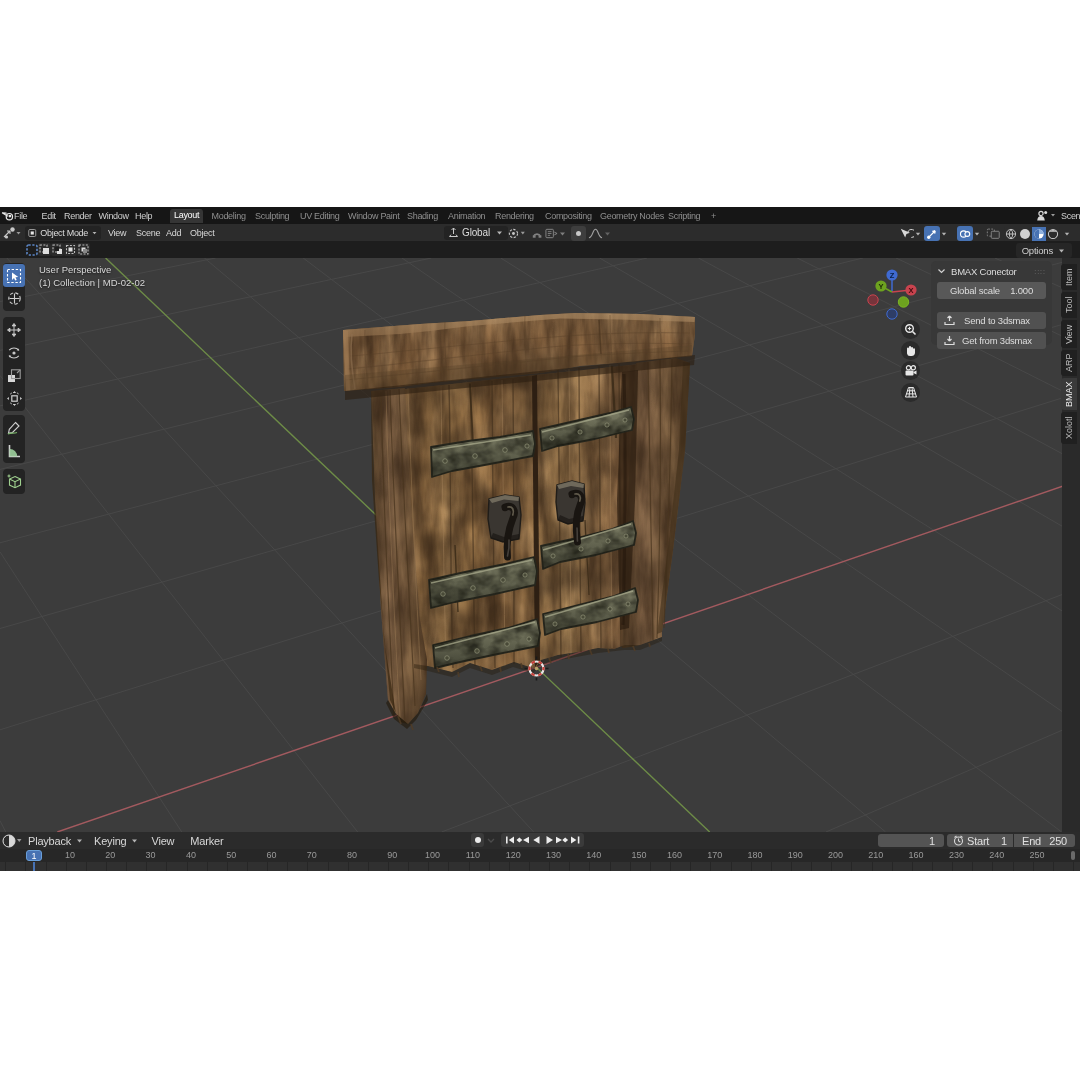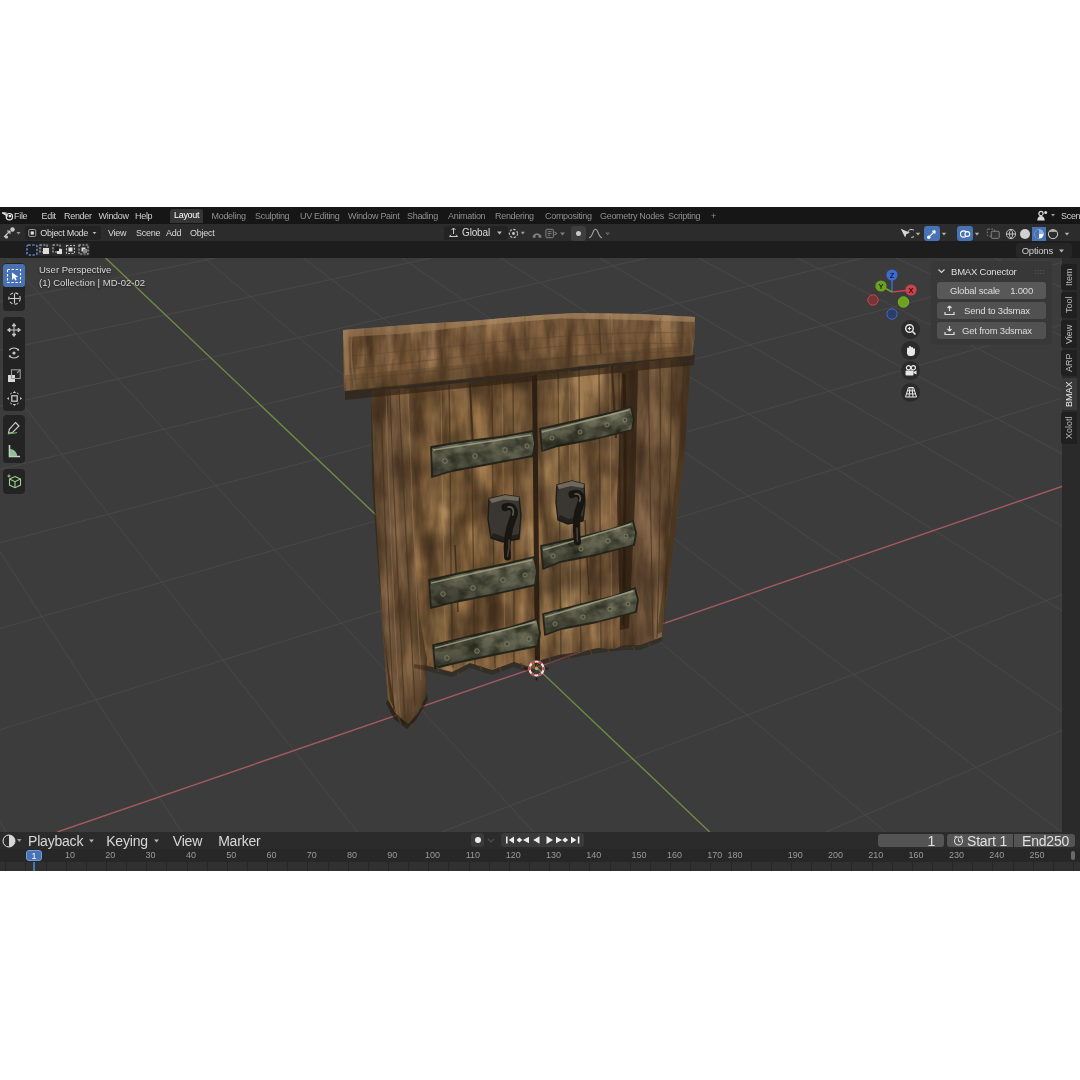--- a/index.html
+++ b/index.html
@@ -7,21 +7,21 @@
 body{font-family:"Liberation Sans",sans-serif;}
 #win{position:absolute;left:0;top:207px;width:1080px;height:664px;background:#3c3c3c;overflow:hidden}
 .bar{position:absolute;left:0;width:1080px;display:flex;align-items:center;white-space:nowrap}
 #topbar{top:0;height:17px;background:#161616;color:#d4d4d4;font-size:10px}
 #hdr{top:17px;height:17px;background:#2c2c2c;color:#dcdcdc;font-size:10px}
 #toolbar-set{top:34px;height:17px;background:#1d1d1d}
 #vp{position:absolute;left:0;top:51px;width:1080px;height:574px}
 svg{display:block}
 .ovl{position:absolute;color:#d8d8d8;font-size:9.5px;text-shadow:0 1px 2px rgba(0,0,0,.6)}
 #timeline{position:absolute;left:0;top:625px;width:1080px;height:39px}
-#tl-hdr{position:absolute;left:0;top:0;width:1080px;height:17px;background:#2b2b2b;color:#d8d8d8;font-size:14px;letter-spacing:-0.2px;display:flex;align-items:center}
+#tl-hdr{position:absolute;left:0;top:0;width:1080px;height:17px;background:#2b2b2b;color:#d8d8d8;font-size:11px;letter-spacing:-0.2px;display:flex;align-items:center}
 #tl-ruler{position:absolute;left:0;top:17px;width:1080px;height:13px;background:#272727;color:#9a9a9a;font-size:9px}
 #tl-body{position:absolute;left:0;top:30px;width:1080px;height:9px;background:#303030}
 .fld{background:#545454;border-radius:3px;height:13px;display:flex;align-items:center;color:#e0e0e0}
 .num{color:#9a9a9a;position:absolute;top:1px;transform:translateX(-50%)}
 .tso{width:13px;height:13px;border-radius:2px;display:inline-flex;align-items:center;justify-content:center;margin-right:0;background:#2a2a2a}
 .tbt{position:absolute;top:3.5px;font-size:9px;letter-spacing:-0.3px;color:#cfcfcf}
 .tbi{color:#8f8f8f}
 .hbt{position:absolute;top:3.5px;font-size:9px;letter-spacing:-0.25px;color:#d8d8d8}
 .lt{width:22px;height:23px;display:flex;align-items:center;justify-content:center}
 .rbtn{position:absolute;width:19px;height:19px;border-radius:50%;background:rgba(40,40,40,.85);display:flex;align-items:center;justify-content:center}
@@ -598,21 +598,21 @@
           </svg>
           <span>BMAX Conector</span>
           <span style="flex:1"></span>
           <span style="color:#777;font-size:7px;letter-spacing:1px">::::</span>
         </div>
       <div style="margin:1px 6px 0;display:flex;height:17px;background:#585858;border-radius:3px;align-items:center;padding:0 7px">
           <span style="margin-left:6px">Global scale</span>
           <span style="flex:1"></span>
           <span style="margin-right:6px">1.000</span>
         </div>
-      <div style="margin:3px 6px 0;display:flex;height:17px;background:#515151;border-radius:3px;align-items:center;padding:0 7px">
+      <div style="margin:13px 6px 0;display:flex;height:17px;background:#515151;border-radius:3px;align-items:center;padding:0 7px">
           <svg width="11" height="11" viewBox="0 0 11 11">
             <path d="M5.5 1 l0 5 M5.5 1 l-2 2 M5.5 1 l2 2" stroke="#ddd" stroke-width="1.2" fill="none"></path>
             <path d="M1 7 l0 2.5 l9 0 L10 7" stroke="#ddd" stroke-width="1.2" fill="none"></path>
           </svg>
           <span style="flex:1;text-align:center">Send to 3dsmax</span>
         </div>
       <div style="margin:3px 6px 0;display:flex;height:17px;background:#515151;border-radius:3px;align-items:center;padding:0 7px">
           <svg width="11" height="11" viewBox="0 0 11 11">
             <path d="M5.5 6 l0-5 M5.5 6 l-2-2 M5.5 6 l2-2" stroke="#ddd" stroke-width="1.2" fill="none"></path>
             <path d="M1 7 l0 2.5 l9 0 L10 7" stroke="#ddd" stroke-width="1.2" fill="none"></path>
@@ -681,21 +681,21 @@
       <span class="num" style="left:352.0px">80</span>
       <span class="num" style="left:392.3px">90</span>
       <span class="num" style="left:432.6px">100</span>
       <span class="num" style="left:472.9px">110</span>
       <span class="num" style="left:513.2px">120</span>
       <span class="num" style="left:553.5px">130</span>
       <span class="num" style="left:593.8px">140</span>
       <span class="num" style="left:639px">150</span>
       <span class="num" style="left:674.4px">160</span>
       <span class="num" style="left:714.7px">170</span>
-      <span class="num" style="left:735px">180</span>
+      <span class="num" style="left:755.0px">180</span>
       <span class="num" style="left:795.3px">190</span>
       <span class="num" style="left:835.5px">200</span>
       <span class="num" style="left:875.8px">210</span>
       <span class="num" style="left:916.1px">160</span>
       <span class="num" style="left:956.4px">230</span>
       <span class="num" style="left:996.7px">240</span>
       <span class="num" style="left:1037.0px">250</span>
       <span style="position:absolute;left:26px;top:1px;width:16px;height:11px;background:#4772b3;border:1px solid #6a9fd8;border-radius:3px;color:#fff;text-align:center;line-height:10px">1</span>
       <span style="position:absolute;left:1070.5px;top:2px;width:4px;height:9px;border-radius:2px;background:#6a6a6a"></span>
     </div>

